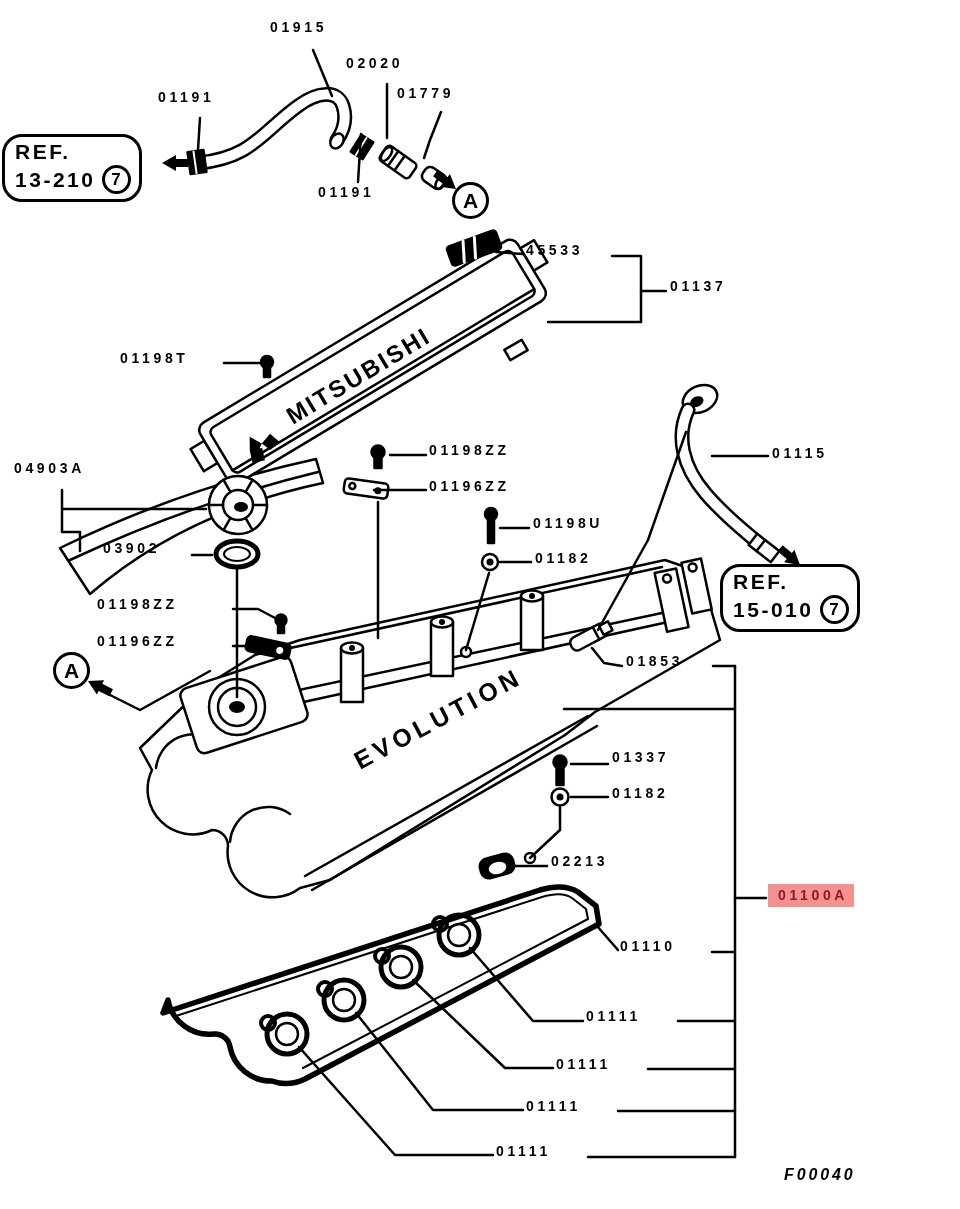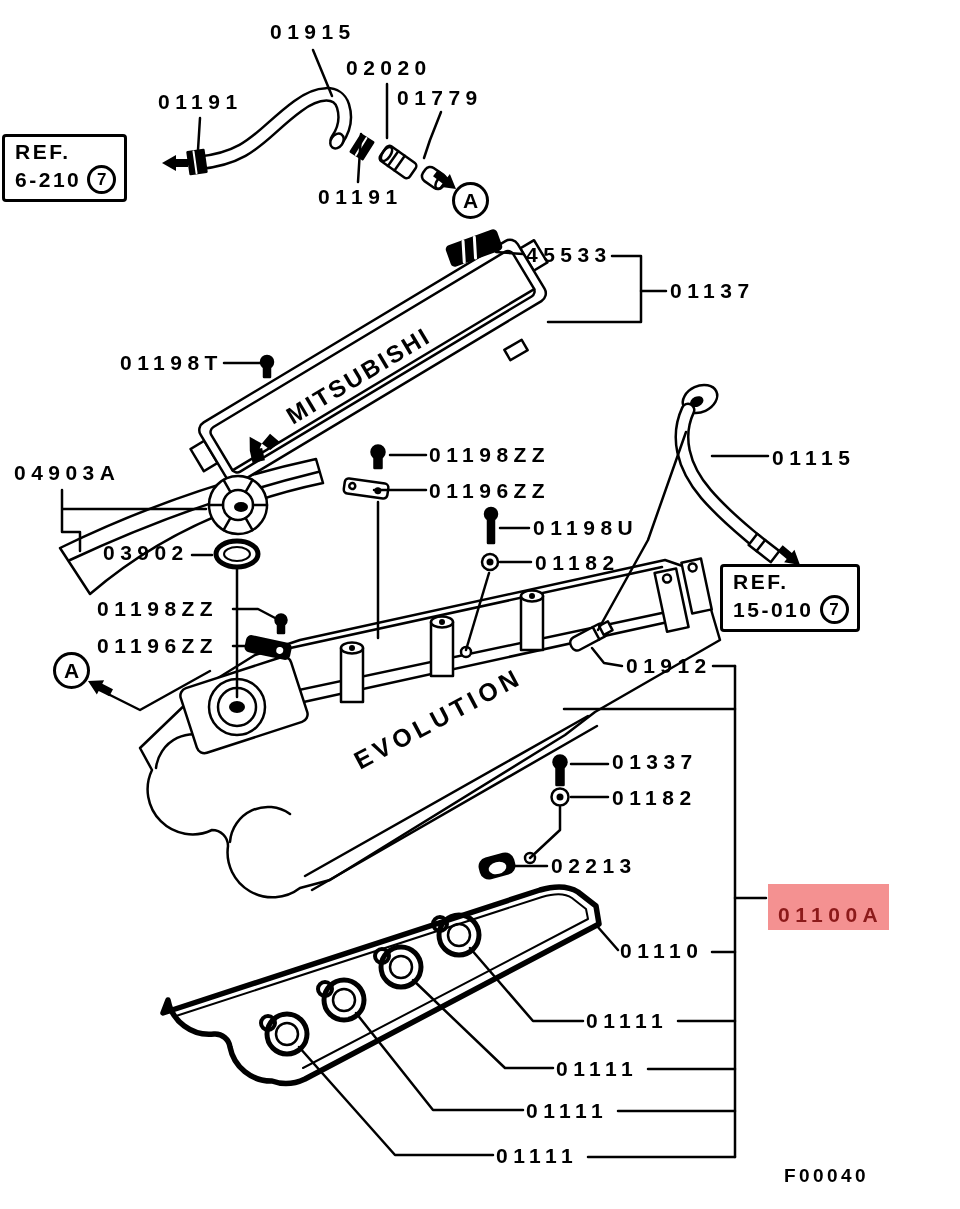--- a/index.html
+++ b/index.html
@@ -1,25 +1,25 @@
 <!DOCTYPE html>
 <html style="--hl-bg: #F49191; --hl-fg: #8C1A1A;"><head>
 <meta charset="utf-8">
 <style>
   * { box-sizing: border-box; }
   html,body { margin:0; padding:0; background:#fff; }
   .stage { position:relative; width:960px; height:1209px; background:#fff;
            font-family:"Liberation Sans", sans-serif; overflow:hidden; }
   .stage svg { position:absolute; left:0; top:0; }
-  .lbl { position:absolute; font-weight:bold; font-size:21px; letter-spacing:0.26em;
+  .lbl { position:absolute; font-weight:bold; font-size:14px; letter-spacing:0.26em;
          color:#000; white-space:nowrap; line-height:1.1; }
   .lbl.highlight { background:var(--hl-bg,#F49191); color:var(--hl-fg,#8C1A1A);
-                   padding:19px 6px 4px 10px; }
-  .lbl.fig { font-size:19px; letter-spacing:0.18em; }
-  .refbox { position:absolute; border:3px solid #000; border-radius:4px;
+                   padding:4px 6px 4px 10px; }
+  .lbl.fig { font-size:16px; letter-spacing:0.18em;font-style:italic; }
+  .refbox { position:absolute; border:3px solid #000; border-radius:20px;
             padding:2px 8px 5px 10px; font-weight:bold; font-size:21px;
             letter-spacing:0.12em; line-height:1.25; background:#fff; color:#000; }
   .refbox .row { display:flex; align-items:center; gap:3px; }
   .badge { display:inline-flex; width:29px; height:29px; border:3px solid #000;
            border-radius:50%; align-items:center; justify-content:center;
            font-size:17px; letter-spacing:0; flex:none; margin-left:3px; }
   .marker { position:absolute; width:37px; height:37px; border:3px solid #000;
             border-radius:50%; display:flex; align-items:center; justify-content:center;
             font-weight:bold; font-size:21px; background:#fff; color:#000; }
   svg text { font-family:"Liberation Sans", sans-serif; }
@@ -307,38 +307,38 @@
 <div class="lbl" style="left:120px;top:351px">01198T</div>
 <div class="lbl" style="left:14px;top:461px">04903A</div>
 <div class="lbl" style="left:103px;top:541px">03902</div>
 <div class="lbl" style="left:97px;top:597px">01198ZZ</div>
 <div class="lbl" style="left:97px;top:634px">01196ZZ</div>
 <div class="lbl" style="left:429px;top:443px">01198ZZ</div>
 <div class="lbl" style="left:429px;top:479px">01196ZZ</div>
 <div class="lbl" style="left:533px;top:516px">01198U</div>
 <div class="lbl" style="left:535px;top:551px">01182</div>
 <div class="lbl" style="left:772px;top:446px">01115</div>
-<div class="lbl" style="left:626px;top:654px">01912</div>
+<div class="lbl" style="left:626px;top:654px">01853</div>
 <div class="lbl" style="left:612px;top:750px">01337</div>
 <div class="lbl" style="left:612px;top:786px">01182</div>
 <div class="lbl" style="left:551px;top:854px">02213</div>
 <div class="lbl highlight" style="left:768px;top:884px">01100A</div>
 <div class="lbl" style="left:620px;top:939px">01110</div>
 <div class="lbl" style="left:586px;top:1009px">01111</div>
 <div class="lbl" style="left:556px;top:1057px">01111</div>
 <div class="lbl" style="left:526px;top:1099px">01111</div>
 <div class="lbl" style="left:496px;top:1144px">01111</div>
 <div class="lbl fig" style="left:784px;top:1166px">F00040</div>
 
 <div class="refbox" style="left:2px;top:134px;">
   <div class="row">
         <span>REF.</span>
       </div>
   <div class="row">
-    <span>6-210</span>
+    <span>13-210</span>
     <span class="badge">7</span>
   </div>
 </div>
 <div class="refbox" style="left:720px;top:564px;">
   <div class="row">
         <span>REF.</span>
       </div>
   <div class="row">
     <span>15-010</span>
     <span class="badge">7</span>

